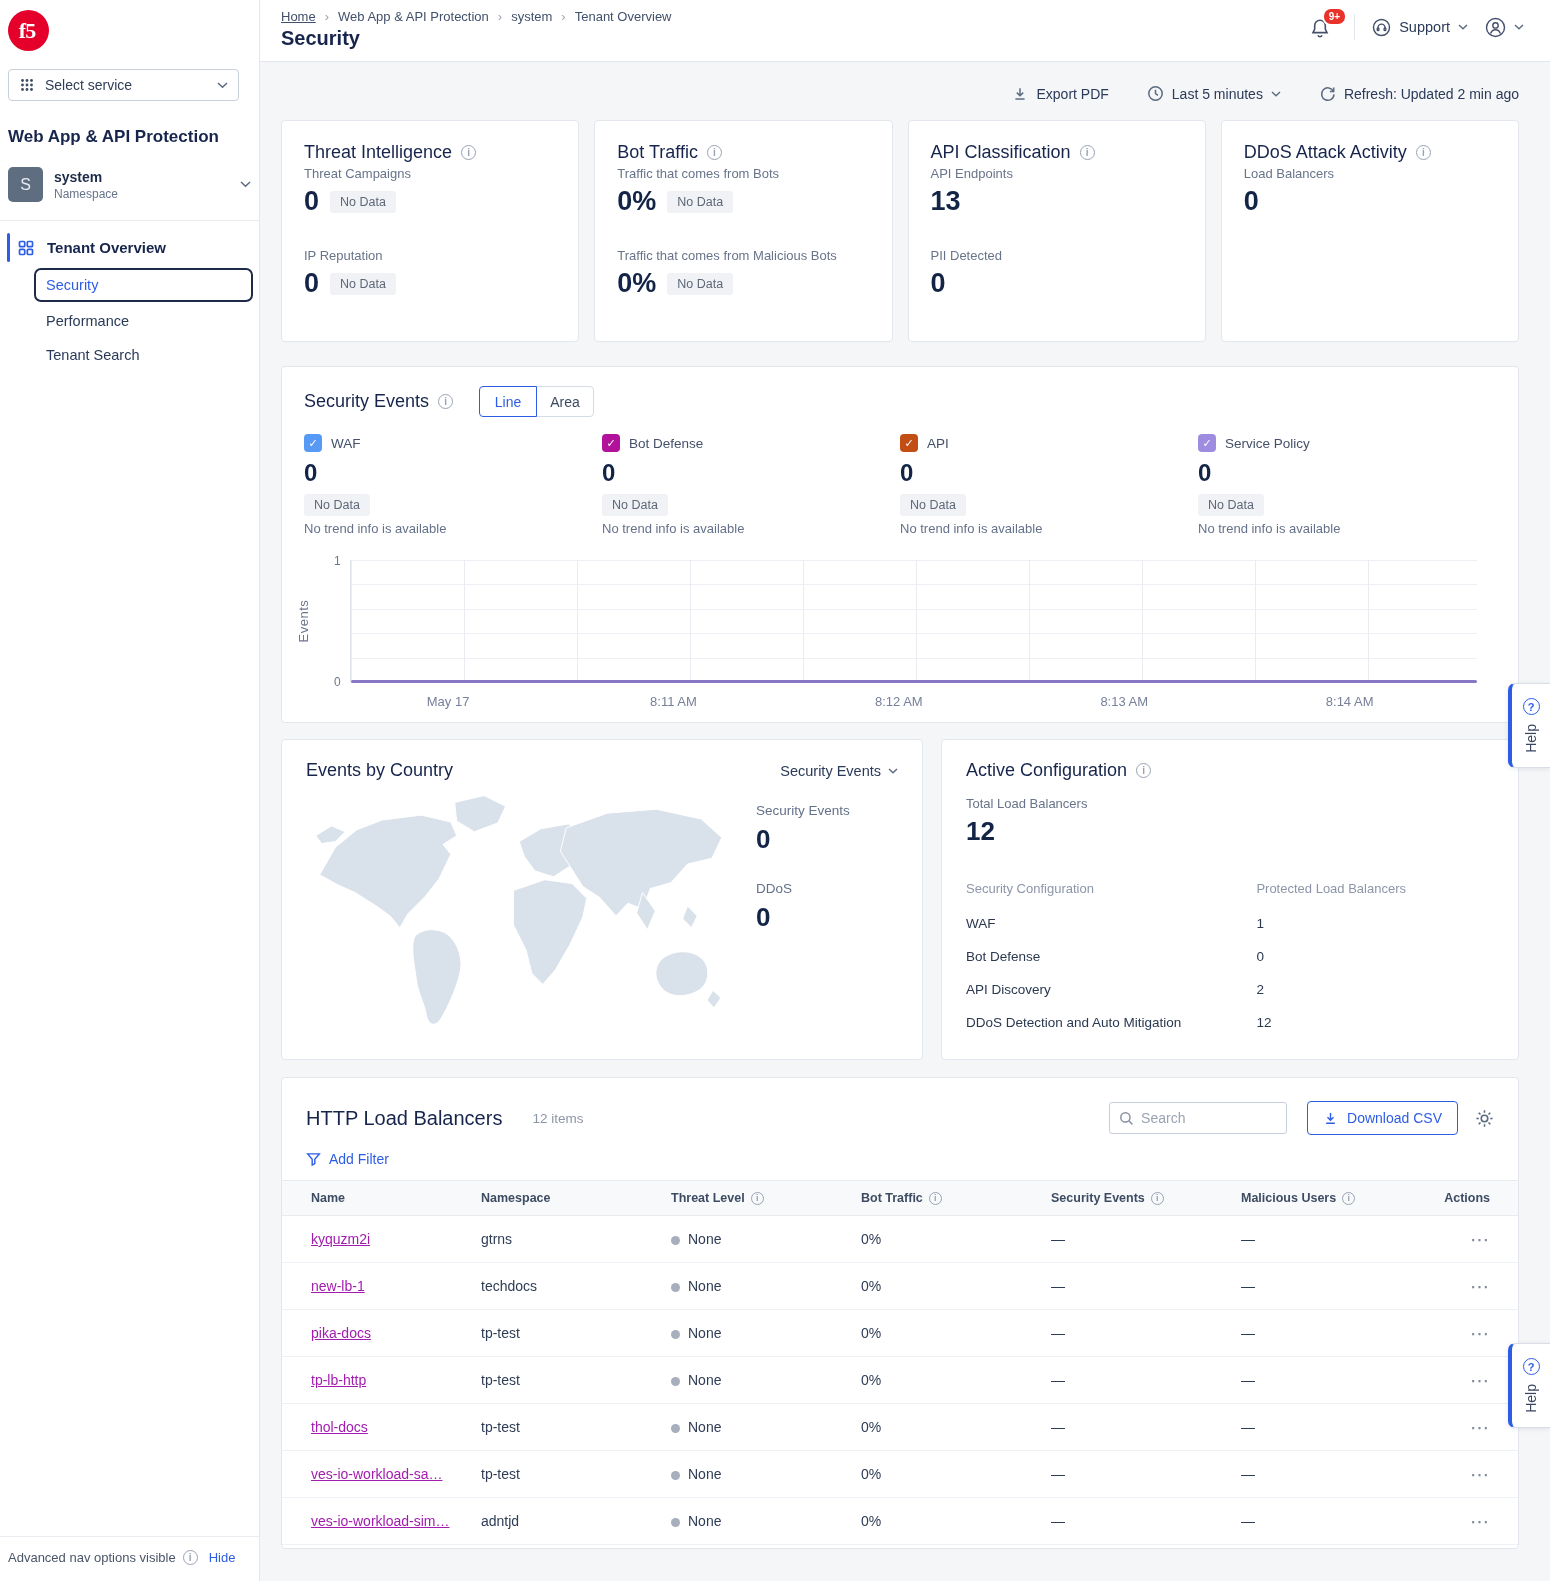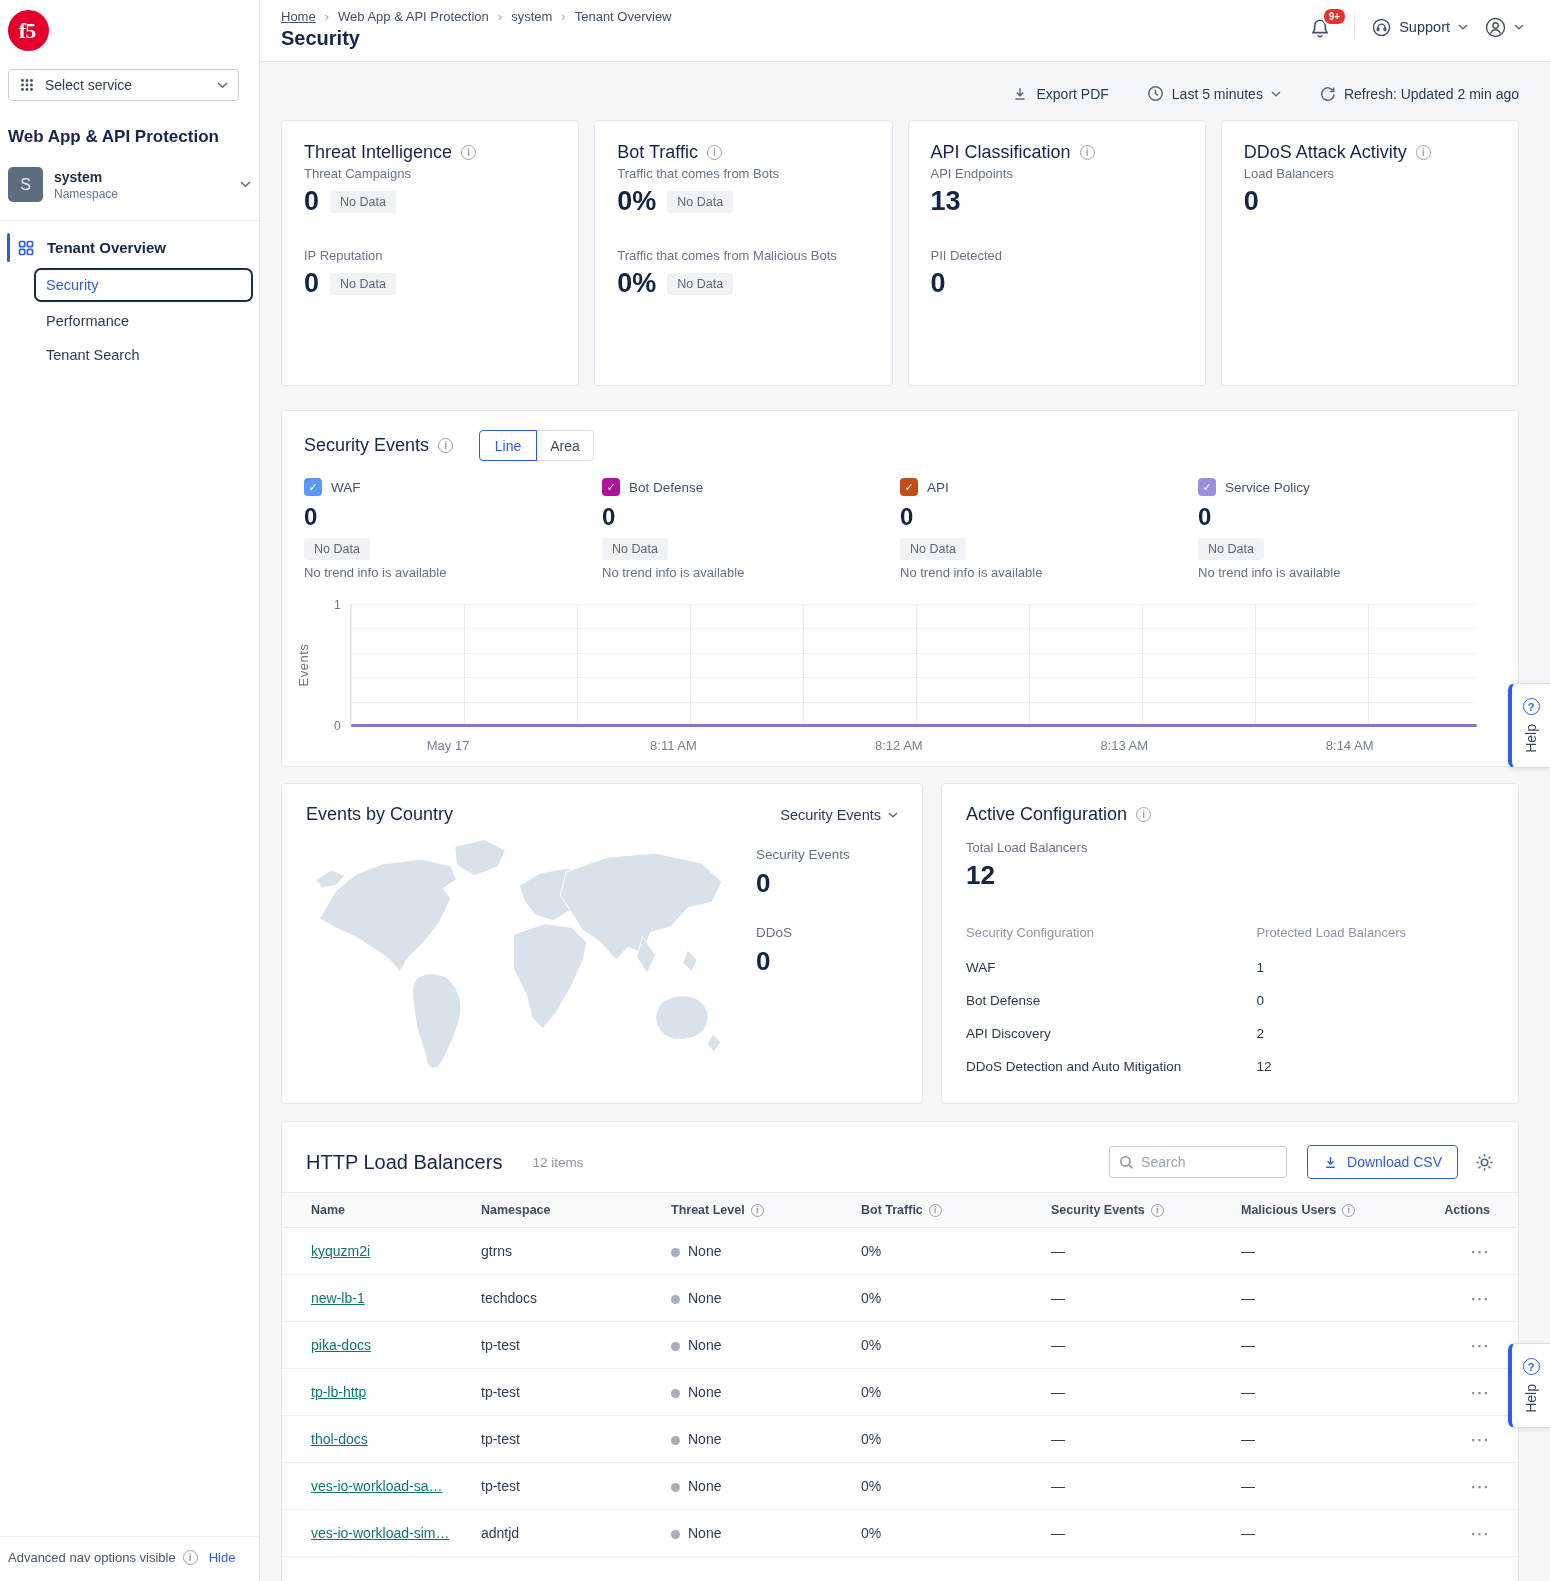--- a/index.html
+++ b/index.html
@@ -73,21 +73,21 @@
   }
   .tb-divider { width:1px; height:26px; background:#e3e7ed; }
   .support-group, .avatar-group { display:flex; align-items:center; gap:8px; font-size:14.5px; color:#2b3a58; }
   
   .content { padding:0 31px 0 21px; }
   .action-bar { display:flex; justify-content:flex-end; align-items:center; gap:38px; margin:23px 0 0; font-size:14px; color:#2b3a58; }
   .action-item { display:flex; align-items:center; gap:8px; cursor:pointer; }
   .card { background:#fff; border:1px solid #e3e7ed; border-radius:4px; }
   
   .stat-row { display:flex; gap:15px; margin-top:18px; }
-  .stat-card { flex:1; height:266px; padding:21px 22px; }
+  .stat-card { flex:1; height:222px; padding:21px 22px; }
   .card-title-row { display:flex; align-items:center; gap:9px; }
   .card-title { font-size:18px; color:#17254d; font-weight:500; }
   .metric { margin-top:3px; }
   .metric + .metric { margin-top:31px; }
   .metric-label { font-size:13px; color:#68748a; }
   .metric-value-row { display:flex; align-items:center; gap:11px; margin-top:5px; }
   .metric-value { font-size:27px; font-weight:bold; color:#132447; }
   .badge { background:#f1f2f5; color:#5d6878; font-size:12.5px; padding:4px 10px; border-radius:3px; }
   
   .se-card { margin-top:24px; height:357px; padding:19px 0 0; overflow:hidden; }
@@ -151,21 +151,21 @@
   .filter-row { display:flex; align-items:center; gap:8px; padding:0 24px; margin-top:16px; color:#2e5de5; font-size:14px; cursor:pointer; }
   table { width:100%; border-collapse:collapse; margin-top:13px; table-layout:fixed; }
   thead th {
     background:#f8f9fb; border-top:1px solid #e8ebf0; border-bottom:1px solid #e8ebf0;
     font-size:12.5px; font-weight:bold; color:#3e4c63; text-align:left; height:35px; padding:0;
   }
   thead th .th-inner { display:flex; align-items:center; gap:6px; }
   thead th .info-icon { width:13px; height:13px; font-size:9px; }
   td { border-bottom:1px solid #eef1f5; height:47px; font-size:14px; color:#2e3c55; padding:0; }
   .c-name { padding-left:29px !important; }
-  a.lb-link { color:#0f766e; text-decoration:underline; cursor:pointer;margin-top:28px; }
+  a.lb-link { color:#a21caf; text-decoration:underline; cursor:pointer;margin-top:28px; }
   .dot { display:inline-block; width:9px; height:9px; border-radius:50%; background:#a7aebc; margin-right:8px; vertical-align:-1px; }
   .c-act { text-align:right; padding-right:28px !important; }
   .dots { color:#7d8798; font-size:19px; letter-spacing:1px; cursor:pointer; }
   
   .help-tab {
     position:absolute; right:0; width:42px; height:85px; background:#fff;
     border:1px solid #d9dee6; border-left:4px solid #2e5de5; border-right:none;
     border-radius:7px 0 0 7px; box-shadow:0 1px 5px rgba(20,40,80,.10);
     display:flex; flex-direction:column; align-items:center; justify-content:center; gap:9px; cursor:pointer;
   }
@@ -564,20 +564,26 @@
             <path d="M8 2.2v7.3M4.8 6.6L8 9.8l3.2-3.2M3.4 13h9.2"></path>
           </svg>
           <span>Download CSV</span>
         </button>
         <svg class="gear" width="19" height="19" viewBox="0 0 18 18" fill="none" stroke="#5c6b80" stroke-width="1.5">
           <circle cx="9" cy="9" r="3.1"></circle>
           <path d="M9 1.3v2.3M9 14.4v2.3M1.3 9h2.3M14.4 9h2.3M3.5 3.5l1.7 1.7M12.8 12.8l1.7 1.7M14.5 3.5l-1.7 1.7M5.2 12.8l-1.7 1.7"></path>
         </svg>
       </div>
 
+      <div class="filter-row">
+        <svg width="15" height="15" viewBox="0 0 16 16" fill="none" stroke="#2e5de5" stroke-width="1.5">
+          <path d="M1.8 2h12.4l-4.8 5.7v4.7l-2.8 1.5V7.7z"></path>
+        </svg>
+        <span>Add Filter</span>
+      </div>
 
       <table>
         <colgroup>
           <col style="width:199px">
             <col style="width:190px">
             <col style="width:190px">
           <col style="width:190px">
             <col style="width:190px">
             <col style="width:190px">
             <col>

